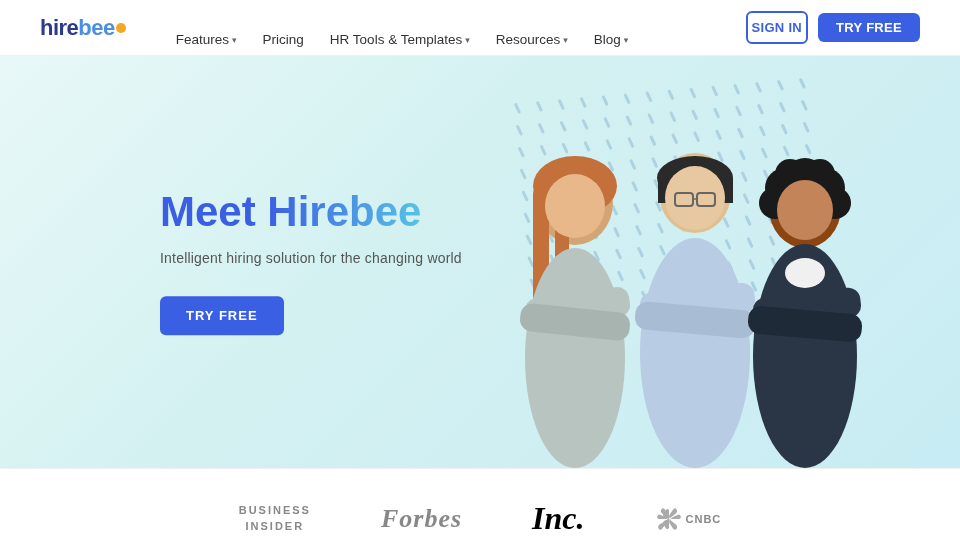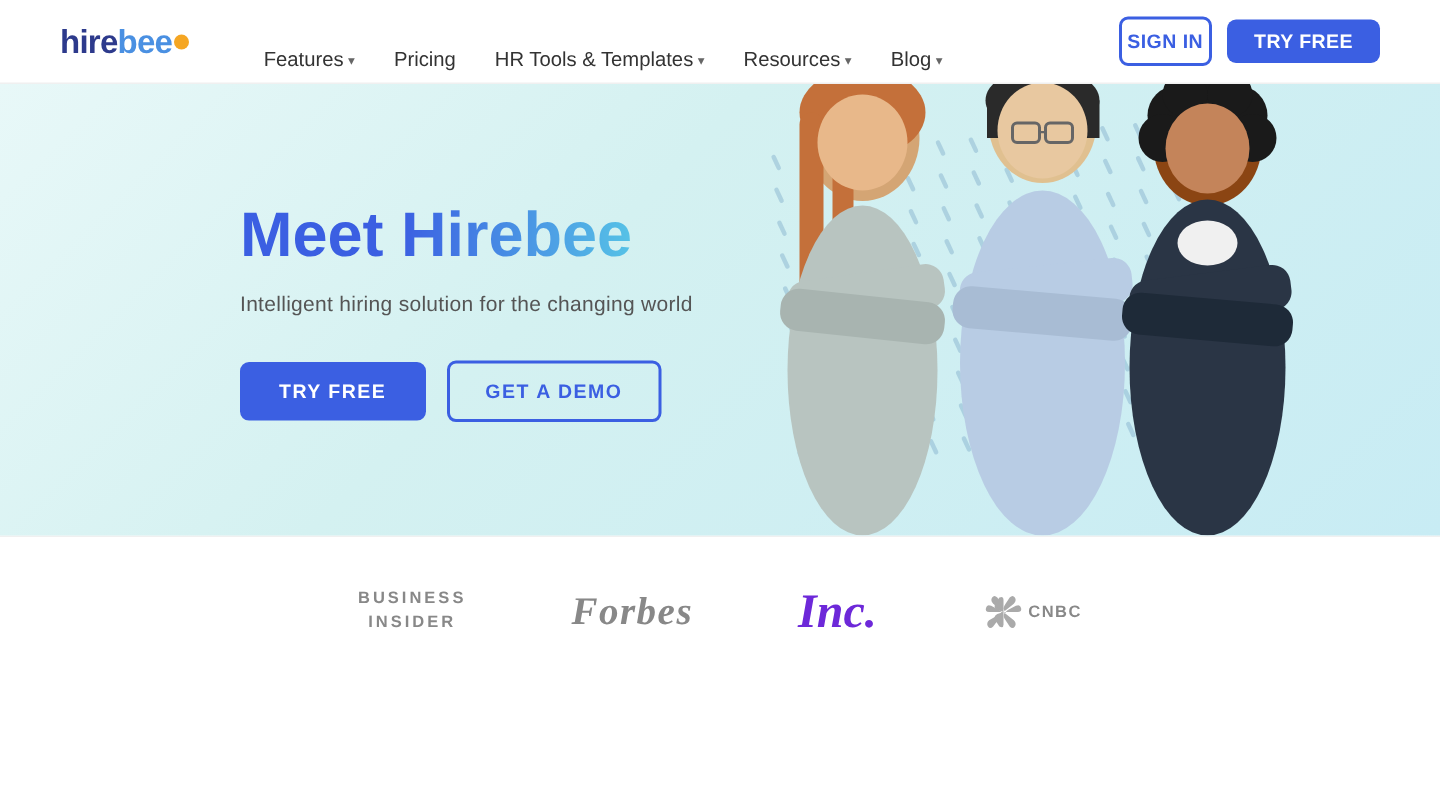--- a/index.html
+++ b/index.html
@@ -86,21 +86,21 @@
       color: #fff;
       font-size: 13px;
       font-weight: 600;
       cursor: pointer;
       letter-spacing: 0.3px;
     }
 
     
     .hero {
       position: relative;
-      height: 301px;
+      height: 412px;
       background: linear-gradient(135deg, #e8f8f8 0%, #d4f1f1 40%, #c8ecf4 100%);
       overflow: hidden;
       display: flex;
       align-items: center;
     }
     .hero-content {
       position: absolute;
       left: 160px;
       top: 50%;
       transform: translateY(-50%);
@@ -196,21 +196,21 @@
       font-weight: 700;
       color: #888;
       text-align: center;
       letter-spacing: 2px;
       line-height: 1.4;
       text-transform: uppercase;
     }
     .logo-inc {
       font-size: 32px;
       font-weight: 900;
-      color: #6d28d9;
+      color: #000000;
       font-style: italic;
       font-family: Georgia, serif;
     }
     .logo-wsj {
       font-size: 11px;
       font-weight: 500;
       color: #888;
       letter-spacing: 1.5px;
       text-transform: uppercase;
     }
@@ -436,21 +436,20 @@
       <div class="dot-grid-item"></div>
   </div>
 
   <div class="hero-content">
     <h1 class="hero-title">
       <span class="hero-title-meet">Meet </span><span class="hero-title-brand">Hirebee</span>
     </h1>
     <p class="hero-subtitle">Intelligent hiring solution for the changing world</p>
     <div class="hero-buttons">
       <button class="btn-hero-free">TRY FREE</button>
-      <button class="btn-hero-demo">GET A DEMO</button>
     </div>
   </div>
 
   <svg class="people-svg" viewBox="0 0 480 370" xmlns="http://www.w3.org/2000/svg">
 
     <ellipse cx="145" cy="105" rx="38" ry="42" fill="#d4a574"></ellipse>
 
     <ellipse cx="145" cy="88" rx="42" ry="30" fill="#c4703a"></ellipse>
     <rect x="103" y="88" width="16" height="130" rx="8" fill="#c4703a"></rect>
     <rect x="125" y="88" width="14" height="160" rx="7" fill="#c4703a"></rect>

